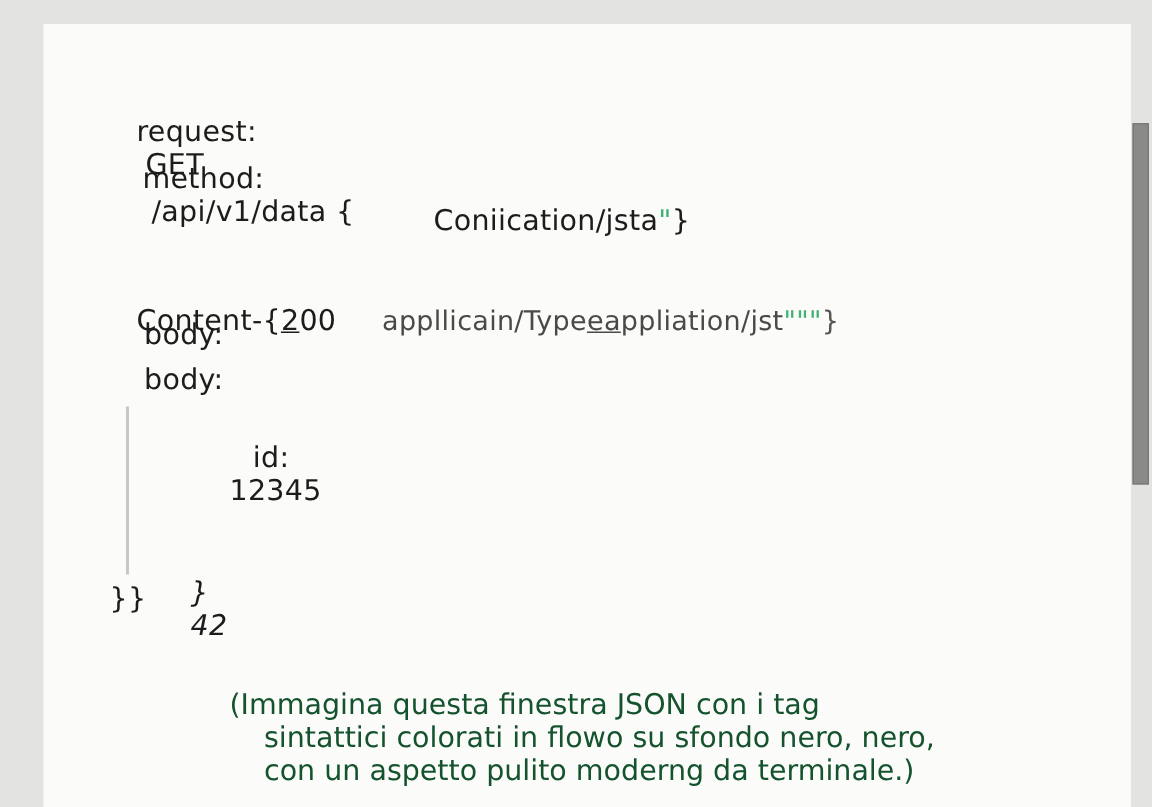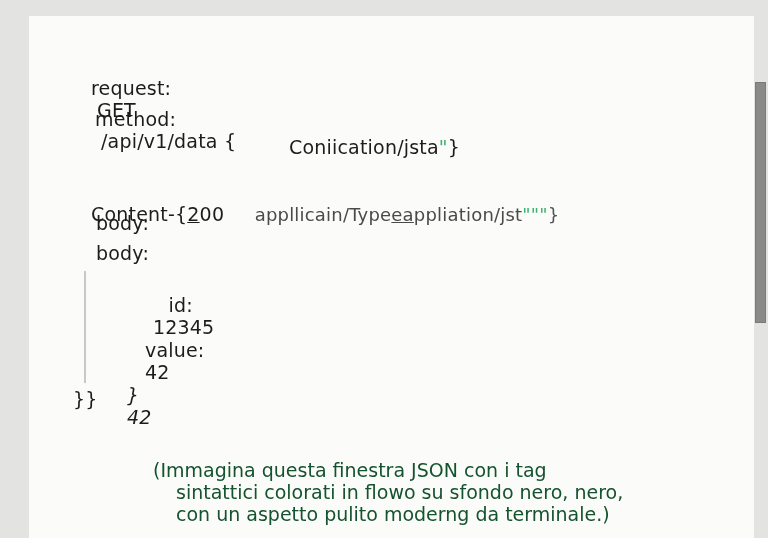--- a/index.html
+++ b/index.html
@@ -104,24 +104,20 @@
   <div class="line" style="left:67px; top:196px;">body:</div>
 
   <div class="line" style="left:67px; top:226px;">body:</div>
 
   <div class="vbar"></div>
 
   <div class="line" style="left:93px; top:256px;text-align:center;">
     <span>id:</span>
     <span style="margin-left:6px">12345</span>
   </div>
-  <div class="line" style="left:91px; top:301px;">
-    <span>value:</span>
-    <span>42</span>
-  </div>
   <div class="line" style="left:73px; top:346px;font-style:italic;">
     <span>}</span>
     <span>42</span>
   </div>
   <div class="line" style="left:44px; top:372px;">}}</div>
 
   <div class="caption" style="left:124px; top:443px;">(Immagina questa finestra JSON con i tag</div>
   <div class="caption" style="left:147px; top:487px;">con un aspetto pulito moderng da terminale.)</div>
   <div class="caption" style="left:147px; top:465px;">sintattici colorati in flowo su sfondo nero, nero,</div>
 </div>

